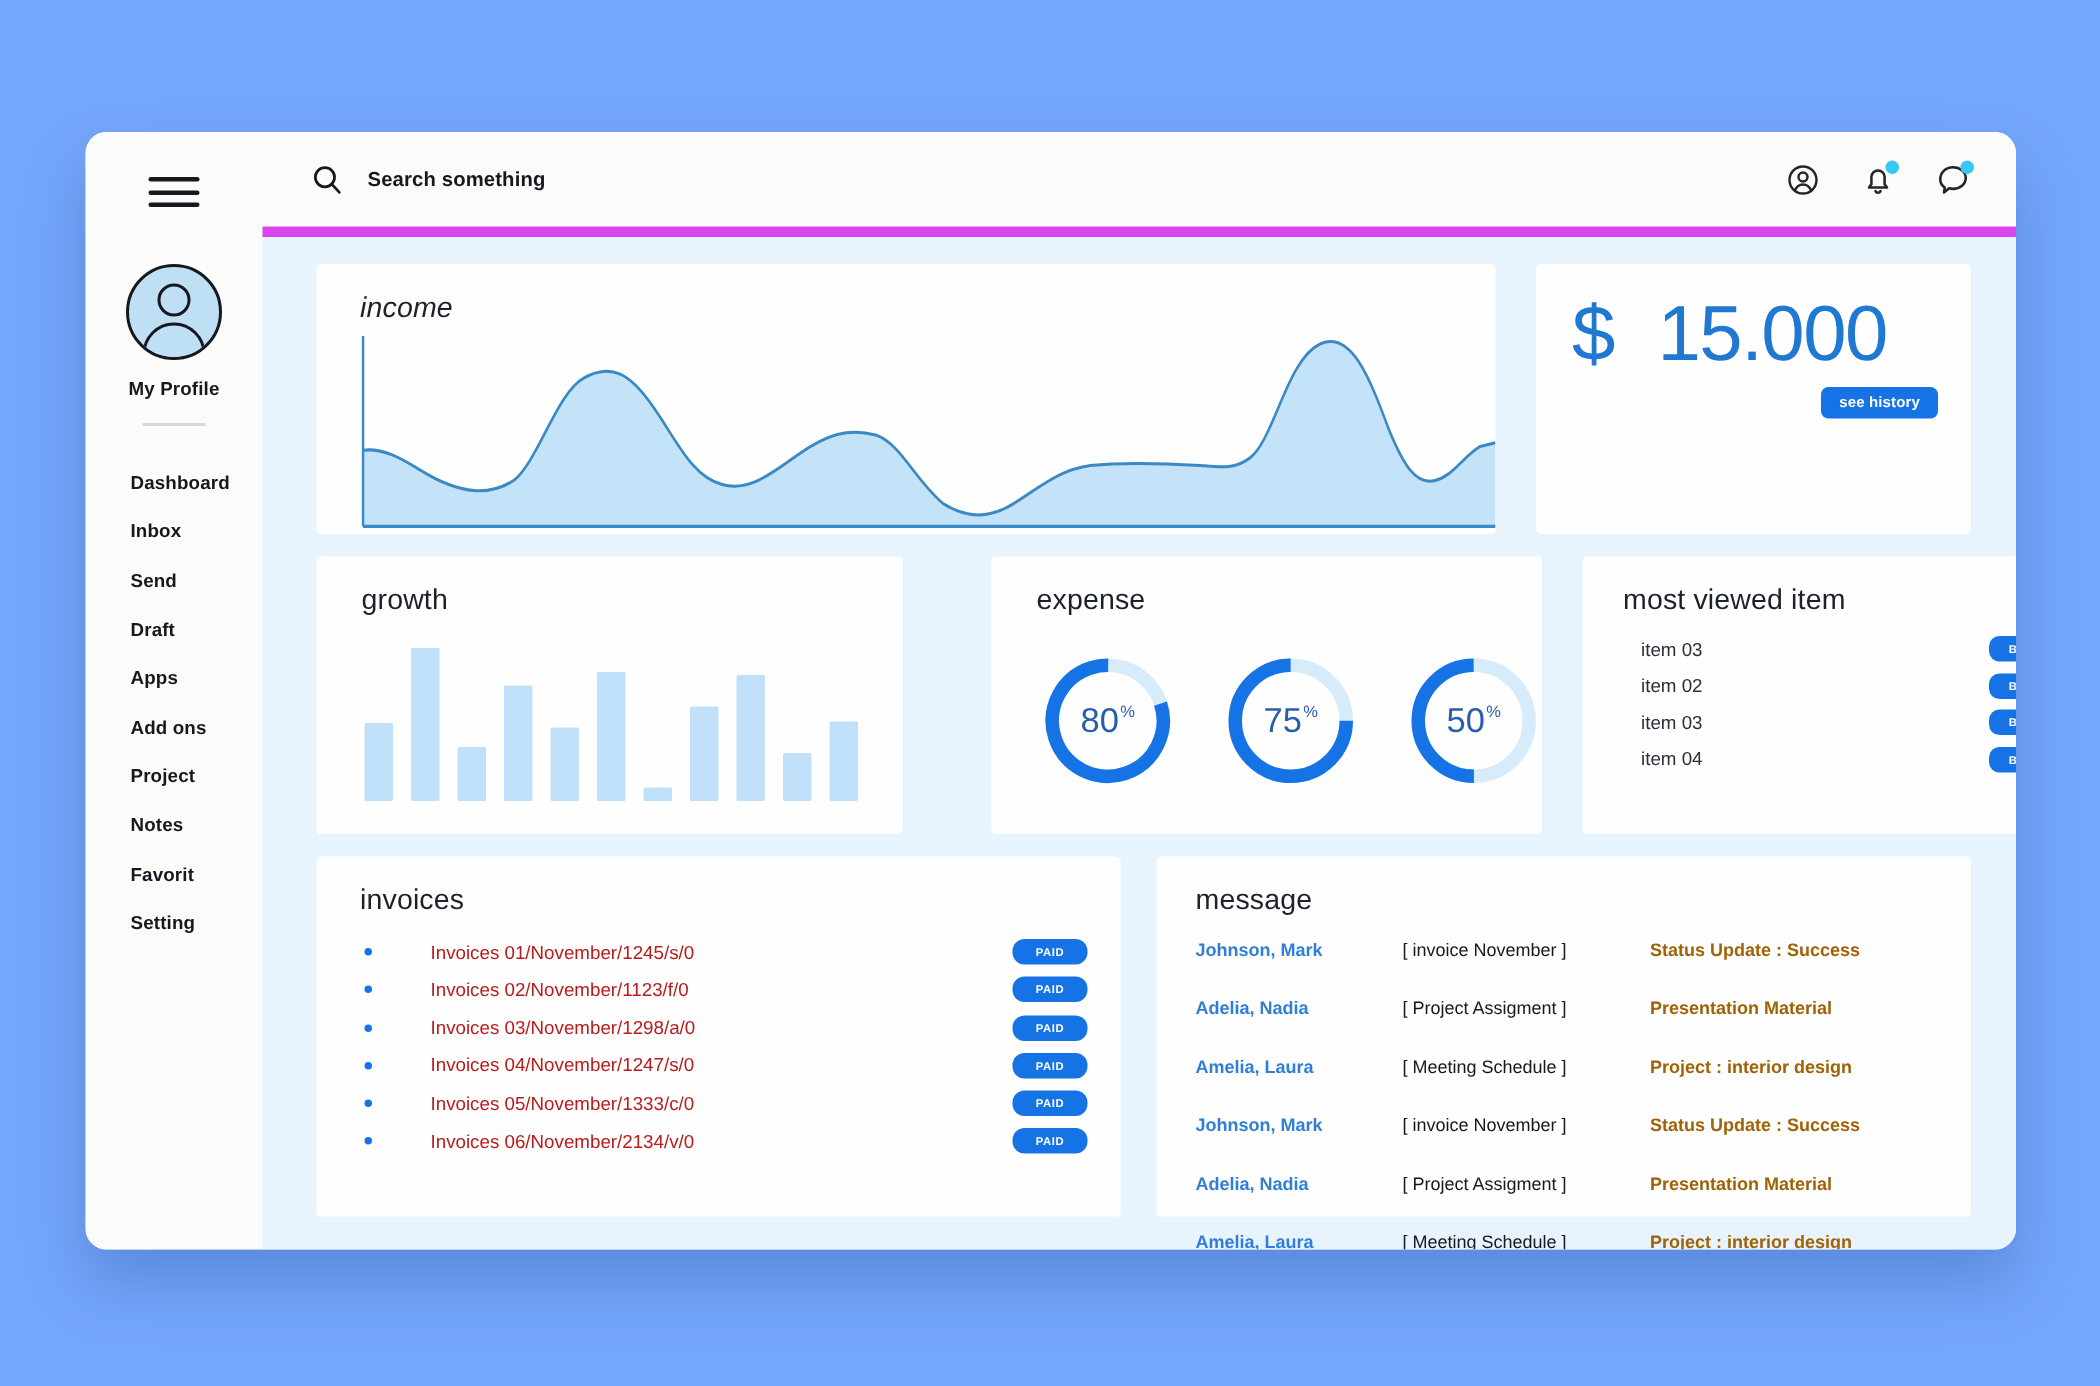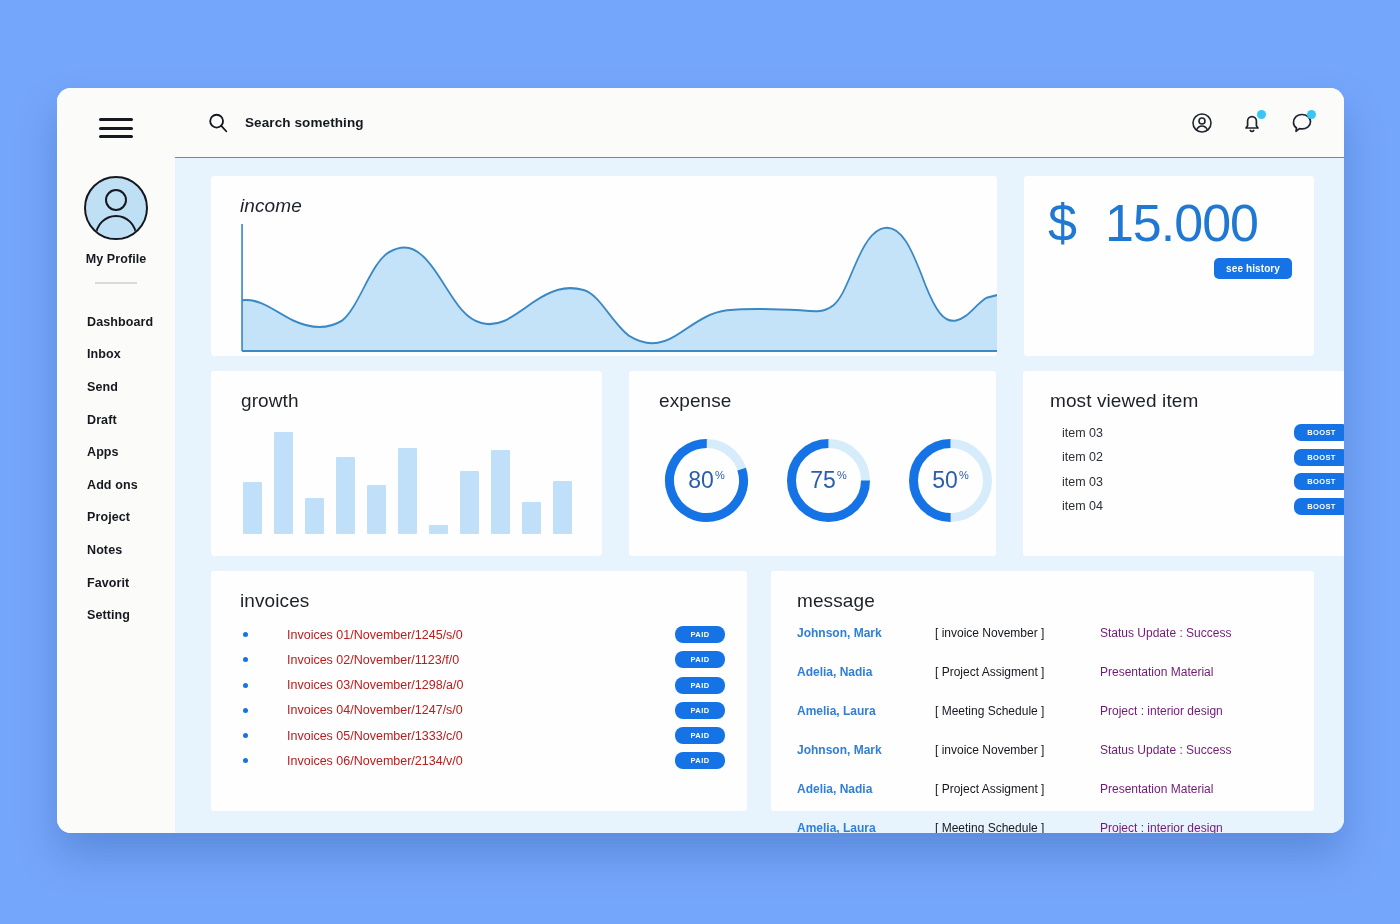--- a/index.html
+++ b/index.html
@@ -118,21 +118,21 @@
     min-width: 0;
   }
 
   .topbar {
     height: 70px;
     flex: 0 0 70px;
     background: #fbfbfa;
     display: flex;
     align-items: center;
     padding: 0 30px 0 32px;
-    border-bottom: 1px solid #d946ef;
+    border-bottom: 7px solid #d946ef;
   }
   .search-wrap {
     display: flex;
     align-items: center;
     gap: 16px;
     flex: 1;
   }
   .search-icon { width: 22px; height: 22px; display:block; }
   .search-text {
     font-size: 13.5px;
@@ -213,21 +213,21 @@
   .card-growth { flex: 0 0 348px; padding: 19px 0 0 30px; display: flex; flex-direction: column; }
   .bars {
     flex: 1;
     display: flex;
     align-items: flex-end;
     gap: 12px;
     padding: 12px 30px 22px 2px;
   }
   .bar { width: 19px; background: #bfe0f8; border-radius: 1px; }
 
-  .card-expense { flex: 1 1 auto; padding: 19px 0 0 30px; display: flex; flex-direction: column; }
+  .card-expense { flex: 1 1 auto; padding: 19px 0 0 30px; display: flex; flex-direction: column; margin-left: 32px; }
   .donuts { flex: 1; display: flex; align-items: center; gap: 31px; padding-bottom: 8px; padding-left: 2px; }
   .donut { position: relative; width: 91px; height: 91px; }
   .donut svg { display: block; transform: rotate(-90deg); }
   .donut-label {
     position: absolute; inset: 0;
     display: flex; align-items: center; justify-content: center;
     color: #2b5ea8;
     font-size: 23px;
     font-weight: 400;
   }
@@ -259,21 +259,21 @@
   .invoice-left { display: flex; align-items: center; gap: 11px; padding-left: 3px; }
   .bullet { width: 5px; height: 5px; border-radius: 50%; background: #1573e6; flex: 0 0 5px; }
   .invoice-text { font-size: 12.5px; color: #b91c1c; margin-left: 28px; }
   .pill-paid { width: 50px; border-radius: 8px; font-size: 7.5px; }
 
   .card-message { flex: 1 1 auto; padding: 19px 24px 0 26px; display: flex; flex-direction: column; }
   .msg-list { margin-top: 14px; display: flex; flex-direction: column; gap: 25px; }
   .msg-row { display: flex; align-items: center; }
   .msg-sender { flex: 0 0 138px; font-size: 12px; font-weight: 700; color: #2f7fd8; }
   .msg-subject { flex: 0 0 165px; font-size: 12px; font-weight: 400; color: #15181f; }
-  .msg-detail { flex: 1; font-size: 12px; font-weight: 400; color: #701a75; }
+  .msg-detail { flex: 1; font-size: 12px; font-weight: 700; color: #a16207; }
 </style>
 </head>
 <body>
 
 <div class="window">
 
   <aside class="sidebar">
     <div class="hamburger">
       <span></span>
       <span></span>

